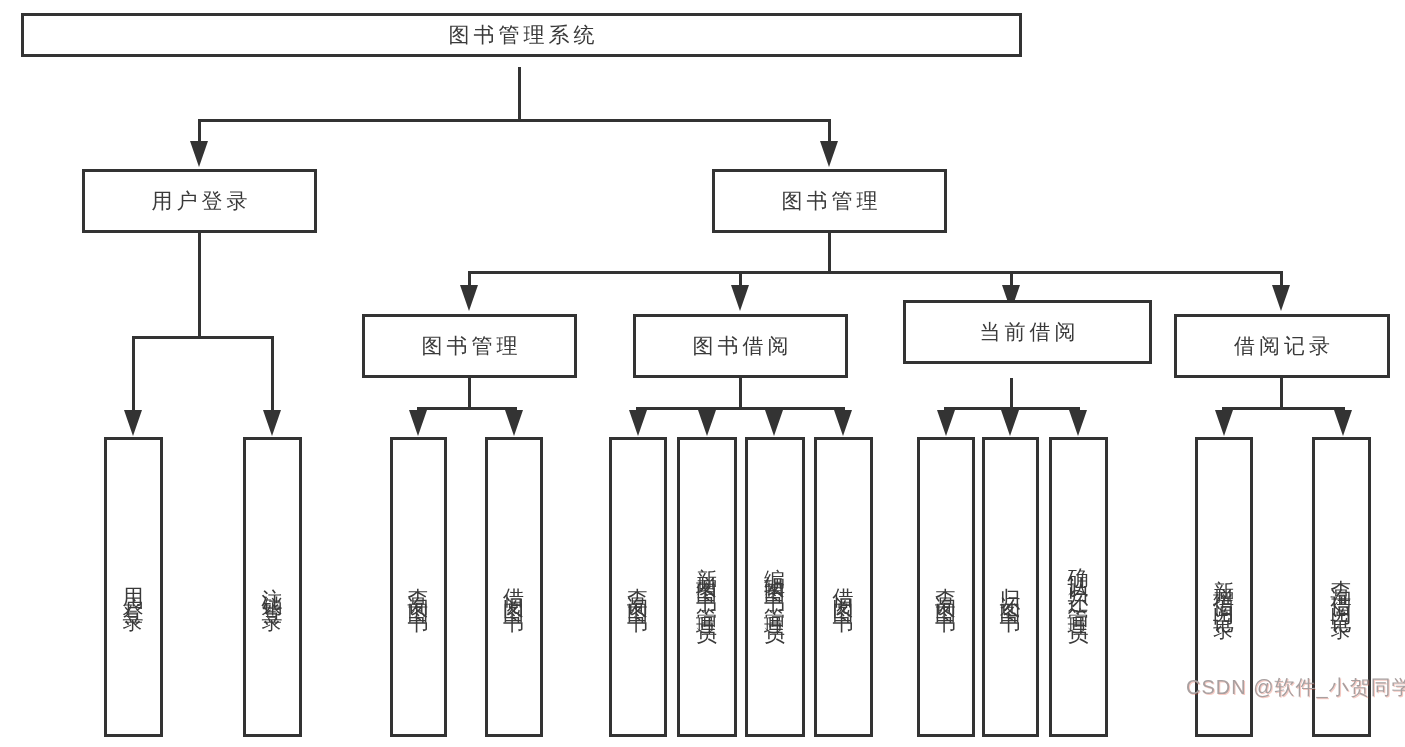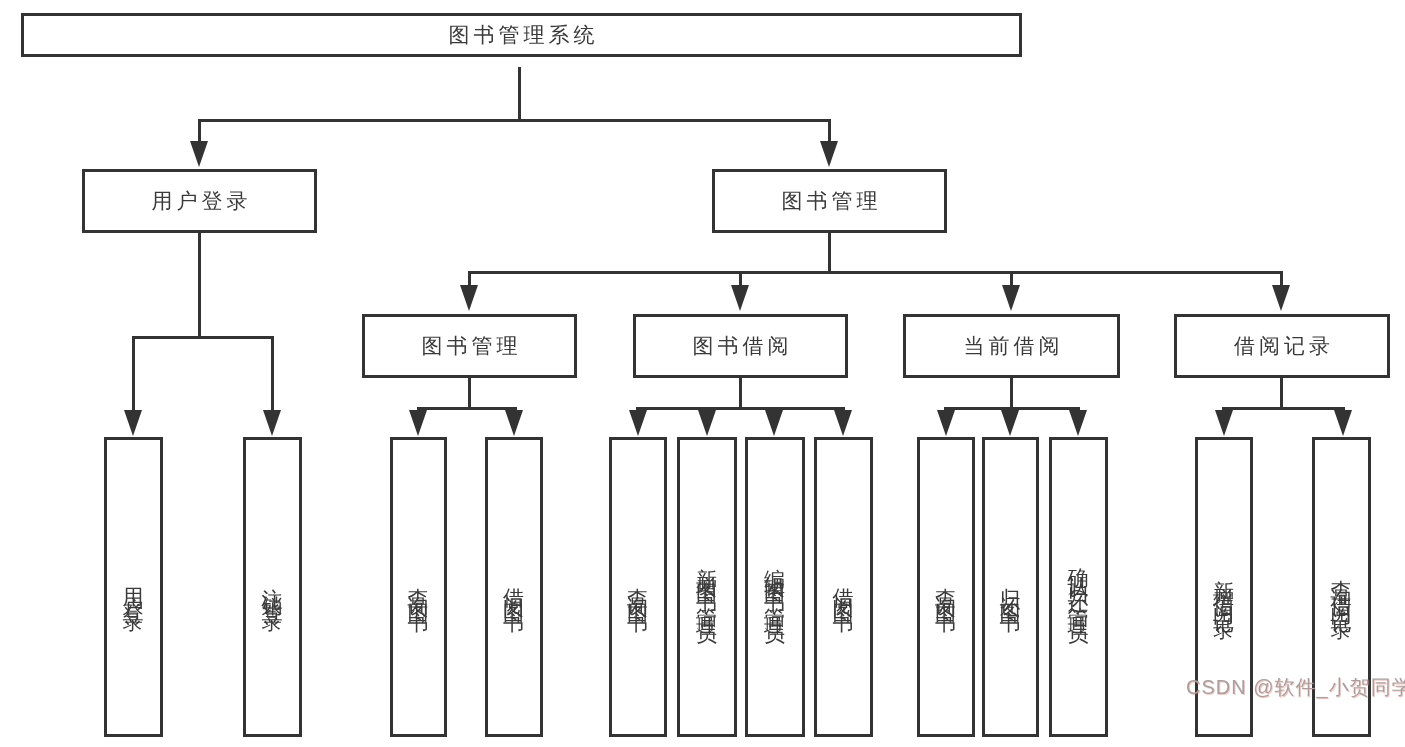--- a/index.html
+++ b/index.html
@@ -115,21 +115,21 @@
   <div class="box" style="left:712px;top:169px;width:235px;height:64px">
     <span class="hlabel">图书管理</span>
   </div>
 
   <div class="box" style="left:362px;top:314px;width:215px;height:64px">
     <span class="hlabel">图书管理</span>
   </div>
   <div class="box" style="left:633px;top:314px;width:215px;height:64px">
     <span class="hlabel">图书借阅</span>
   </div>
-  <div class="box" style="left:903px;top:314px;width:217px;height:64px">
+  <div class="box" style="left:903px;top:300px;width:249px;height:64px">
     <span class="hlabel">当前借阅</span>
   </div>
   <div class="box" style="left:1174px;top:314px;width:216px;height:64px">
     <span class="hlabel">借阅记录</span>
   </div>
 
   <div class="box" style="left:104px;top:437px;width:59px;height:300px">
     <span class="vlabel">用户登录</span>
   </div>
   <div class="box" style="left:243px;top:437px;width:59px;height:300px">

